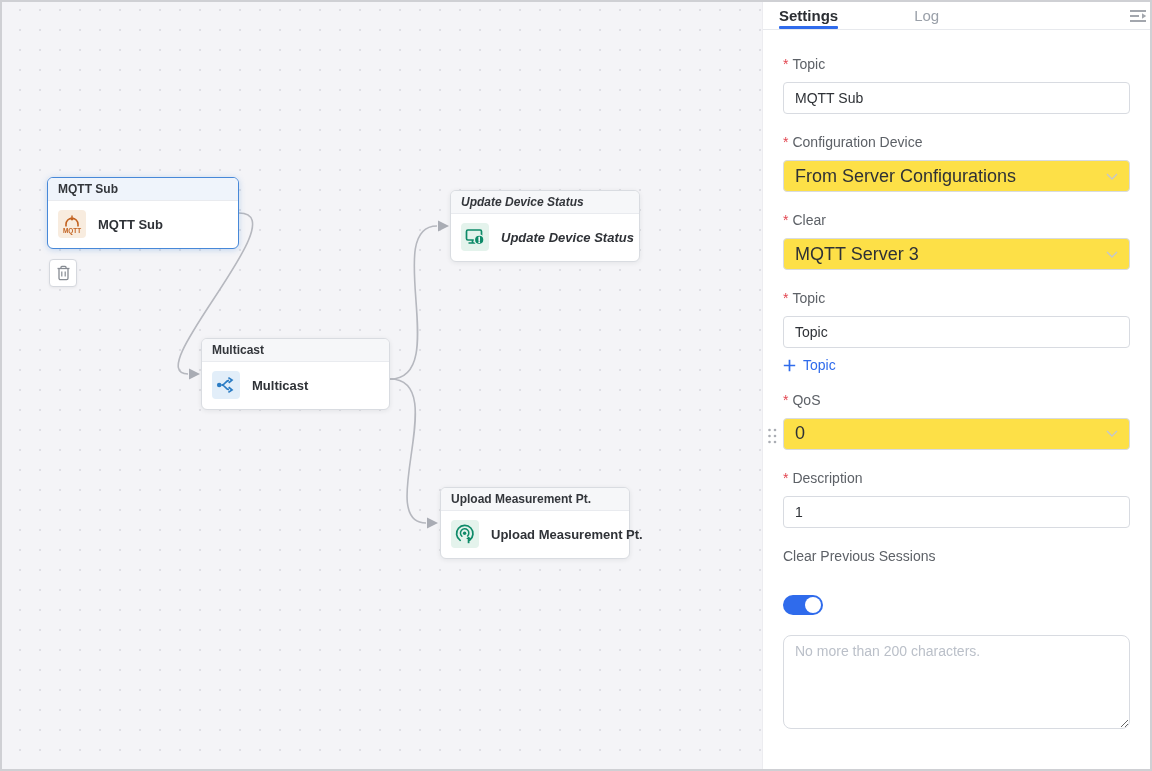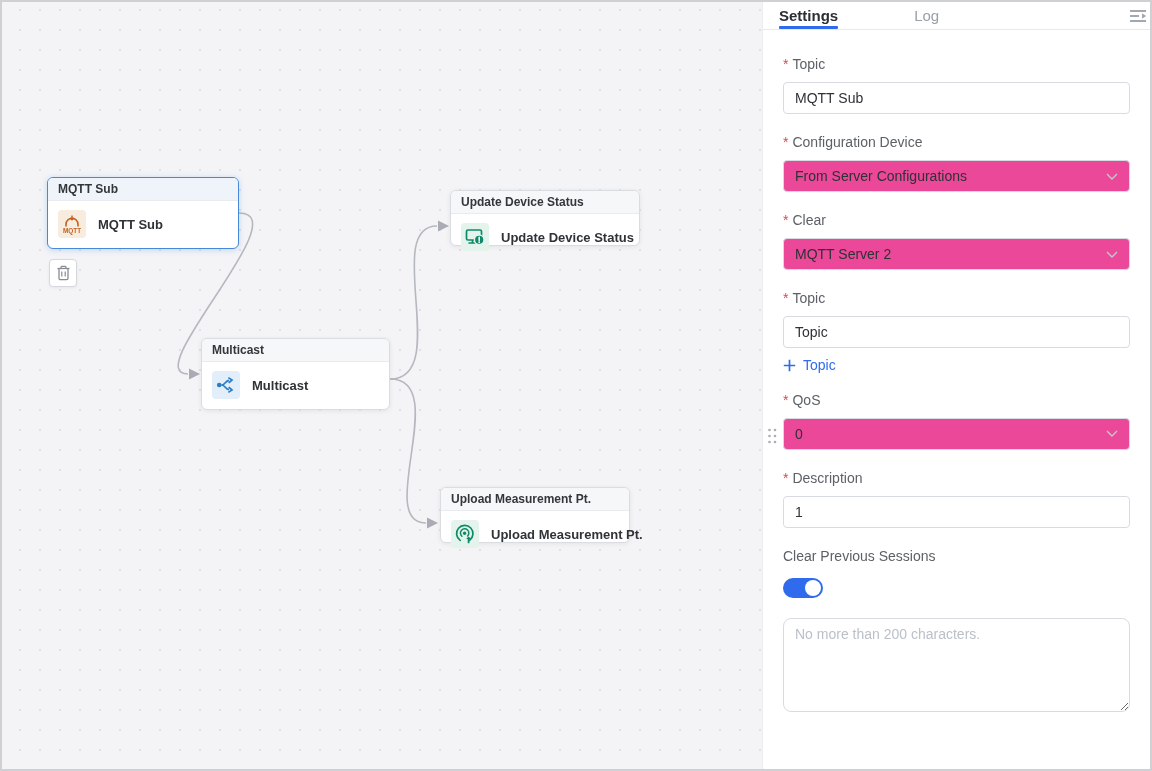--- a/index.html
+++ b/index.html
@@ -65,21 +65,21 @@
   .group.tight { margin-bottom:16px; }
   .field-label { font-size:14px; color:#5d6167; margin-bottom:9px; display:flex; align-items:center; gap:4px; line-height:17px; }
   .req { color:#e2444f; }
   .text-input {
     width:100%; height:32px; border:1px solid #d8dbe1; border-radius:4px;
     padding:0 11px; font-size:14px; color:#2e3136; font-family:inherit; outline:none; background:#fff;
   }
   .text-input::placeholder, .textarea::placeholder { color:#bbc0c9; }
   .select {
     width:100%; height:32px; border:1px solid #d8dbe1; border-radius:4px;
-    padding:0 11px; font-size:14px; color:#2e3136; background:#ec4899;
+    padding:0 11px; font-size:18px; color:#2e3136; background:#fde047;
     display:flex; align-items:center; justify-content:space-between; cursor:pointer;
   }
   .add-link {
     display:inline-flex; align-items:center; gap:7px; color:#2f6bec; font-size:14px;
     margin-top:9px; cursor:pointer; background:none; border:none; padding:0; font-family:inherit;
   }
   .toggle { width:40px; height:20px; border-radius:10px; background:#2f6bec; position:relative; margin-top:3px; cursor:pointer; }
   .toggle-knob { position:absolute; right:2px; top:2px; width:16px; height:16px; border-radius:50%; background:#fff; }
   .textarea {
     width:100%; height:94px; border:1px solid #d8dbe1; border-radius:8px;
@@ -137,37 +137,37 @@
             <path d="M9.5 14 C13.5 14 13 9.8 17 9.3" fill="none" stroke="#2b7cc4" stroke-width="1.7"></path>
             <path d="M9.5 14 C13.5 14 13 18.2 17 18.7" fill="none" stroke="#2b7cc4" stroke-width="1.7"></path>
             <path d="M16.4 6.6 l3.6 2.4 -3.3 2.8" fill="none" stroke="#2b7cc4" stroke-width="1.7"></path>
             <path d="M16.4 21.4 l3.6 -2.4 -3.3 -2.8" fill="none" stroke="#2b7cc4" stroke-width="1.7"></path>
           </svg>
         </span>
         <span class="node-label">Multicast</span>
       </div>
     </div>
 
-    <div class="node" style="left:448px; top:188px; width:190px; height:56px;">
+    <div class="node" style="left:448px; top:188px; width:190px; height:72px;font-style:italic;">
       <div class="node-header">Update Device Status</div>
       <div class="node-body">
         <span class="icon-box green">
           <svg width="28" height="28" viewBox="0 0 28 28">
             <rect x="5.5" y="7" width="15" height="10" rx="1.4" fill="none" stroke="#0e8a68" stroke-width="1.7"></rect>
             <path d="M11.5 17 v3 M7.5 20 h8" stroke="#0e8a68" stroke-width="1.7" fill="none"></path>
             <circle cx="18.2" cy="16.8" r="4.8" fill="#0e8a68" stroke="#e4f3ec" stroke-width="1.4"></circle>
             <path d="M18.2 14.3 v3.1" stroke="#ffffff" stroke-width="1.5" stroke-linecap="round" fill="none"></path>
             <circle cx="18.2" cy="19.3" r=".95" fill="#ffffff"></circle>
           </svg>
         </span>
         <span class="node-label">Update Device Status</span>
       </div>
     </div>
 
-    <div class="node" style="left:438px; top:485px; width:190px; height:56px;">
+    <div class="node" style="left:438px; top:485px; width:190px; height:72px;">
       <div class="node-header">Upload Measurement Pt.</div>
       <div class="node-body">
         <span class="icon-box green">
           <svg width="28" height="28" viewBox="0 0 28 28">
             <path d="M9.2 20.4 A8.2 8.2 0 1 1 18.6 20.2" fill="none" stroke="#0e8a68" stroke-width="1.7" stroke-linecap="round"></path>
             <path d="M10.9 16.2 A4.2 4.2 0 1 1 16.6 16.0" fill="none" stroke="#0e8a68" stroke-width="1.5" stroke-linecap="round"></path>
             <circle cx="13.6" cy="13.2" r="1.7" fill="#0e8a68"></circle>
             <path d="M17.6 23.2 v-4.6" stroke="#0e8a68" stroke-width="1.8" fill="none"></path>
             <path d="M17.6 16.4 l-2.5 2.7 h5 z" fill="#0e8a68"></path>
           </svg>
@@ -233,21 +233,21 @@
           </span>
         </div>
       </div>
 
       <div class="group">
         <div class="field-label">
           <span class="req">*</span>
           <span>Clear</span>
         </div>
         <div class="select">
-          <span>MQTT Server 2</span>
+          <span>MQTT Server 3</span>
           <span style="line-height:0;">
             <svg width="12" height="7" viewBox="0 0 12 7">
                 <path d="M1 1 l5 5 5 -5" fill="none" stroke="#c3c7cf" stroke-width="1.4"></path>
               </svg>
           </span>
         </div>
       </div>
 
       <div class="group tight">
         <div class="field-label">
@@ -282,21 +282,21 @@
 
       <div class="group">
         <div class="field-label">
           <span class="req">*</span>
           <span>Description</span>
         </div>
         <input class="text-input" type="text" value="1" style="">
       </div>
 
       <div class="group">
-        <div class="field-label" style="margin-bottom:13px;">
+        <div class="field-label" style="margin-bottom:30px;">
           <span>Clear Previous Sessions</span>
         </div>
         <div class="toggle">
           <span class="toggle-knob"></span>
         </div>
       </div>
 
       <div class="group">
         <textarea class="textarea" placeholder="No more than 200 characters." style=""></textarea>
       </div>

